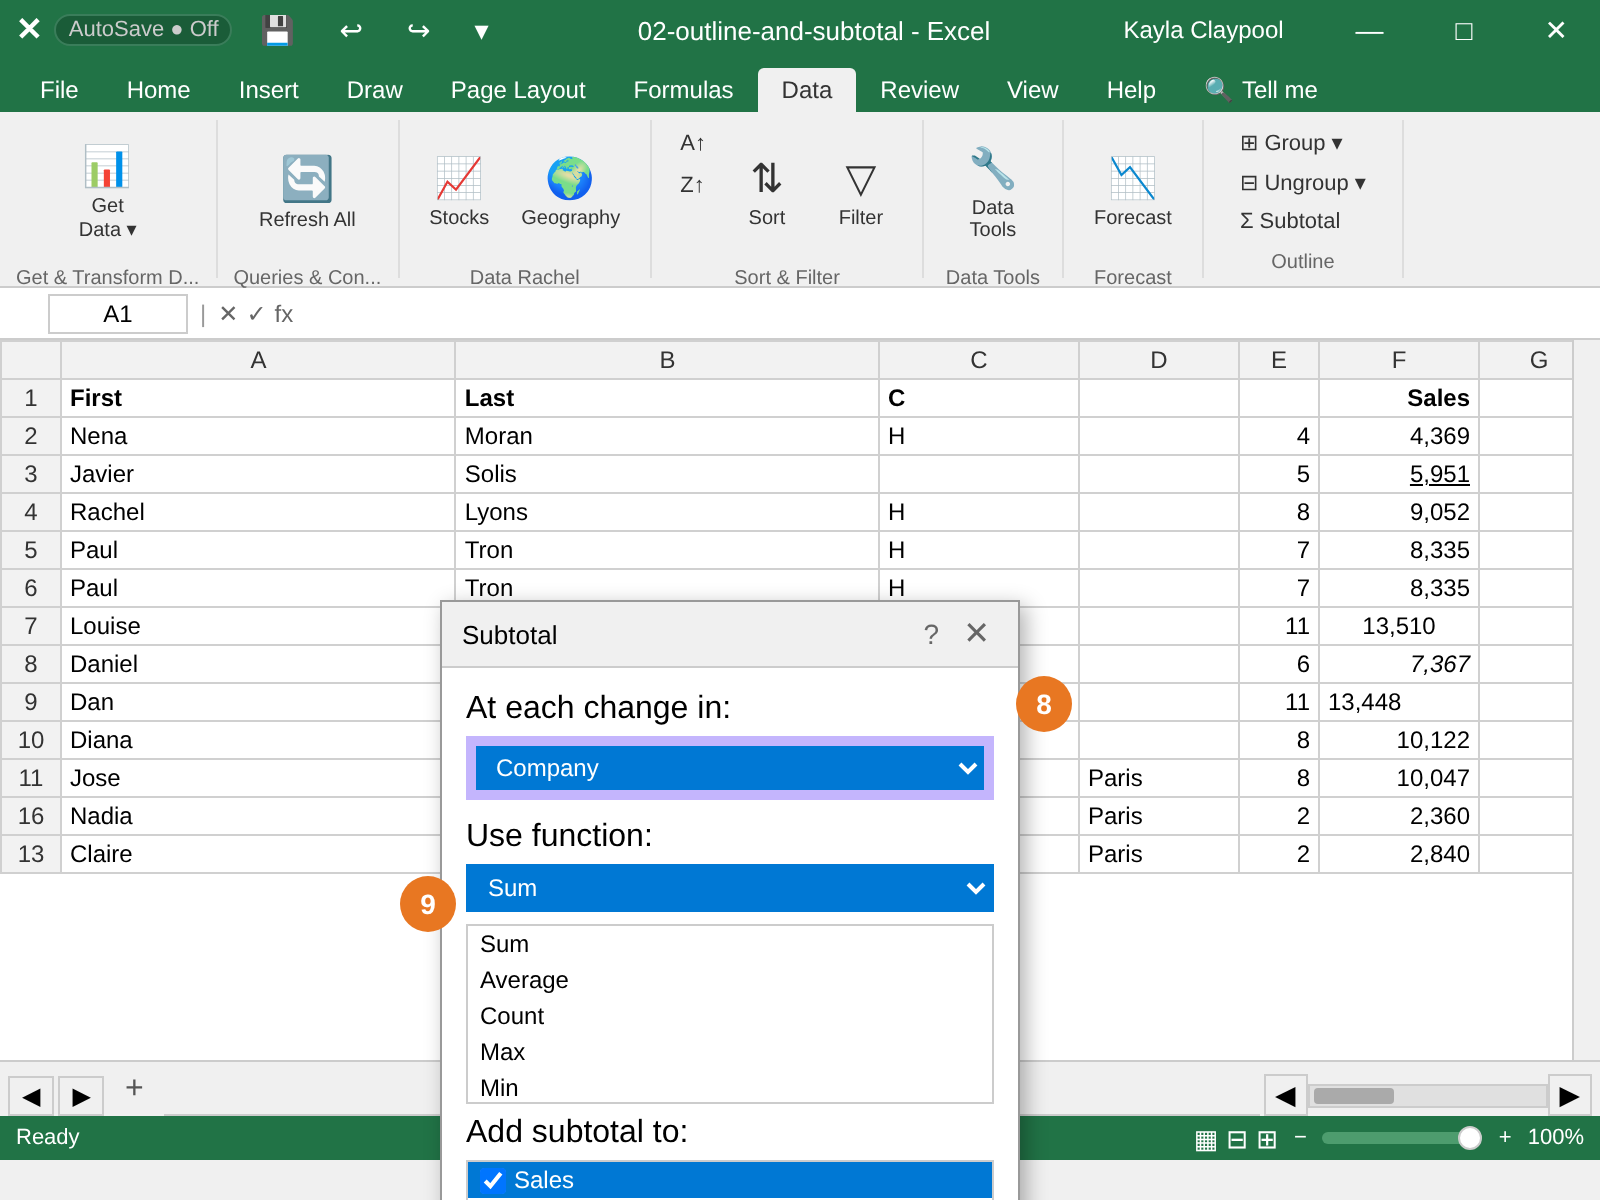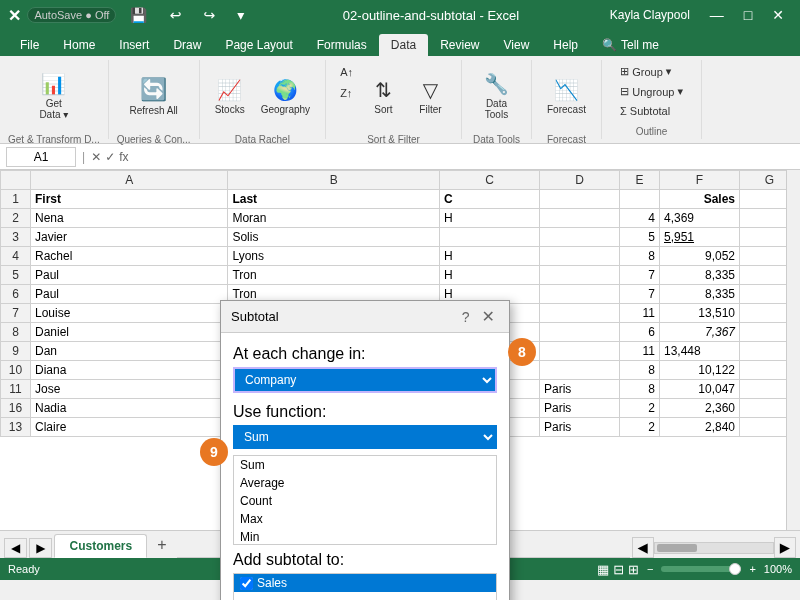--- a/index.html
+++ b/index.html
@@ -11,21 +11,21 @@
       color: white;
       height: 30px;
       display: flex;
       align-items: center;
       justify-content: space-between;
       padding: 0 8px;
       font-size: 12px;
     }
     .title-bar-left { display: flex; align-items: center; gap: 6px; }
     .title-bar-center { flex: 1; text-align: center; font-size: 13px; }
-    .title-bar-right { display: flex; align-items: center; gap: 4px; }
+    .title-bar-right { display: flex; align-items: center; gap: 20px; }
     .title-bar-btn { color: white; background: none; border: none; cursor: pointer; padding: 2px 8px; font-size: 14px; }
     .autosave-toggle { background: #1a5c38; border: 1px solid #3a7d5a; border-radius: 10px; padding: 1px 6px; font-size: 11px; color: #ccc; }
 
     
     .ribbon-tabs {
       background: #217346;
       display: flex;
       padding: 0 8px;
       height: 26px;
       align-items: flex-end;
@@ -93,21 +93,21 @@
     }
     .ribbon-small-group { display: flex; flex-direction: column; gap: 1px; }
 
     
     .formula-bar {
       background: white;
       border-bottom: 1px solid #ccc;
       height: 26px;
       display: flex;
       align-items: center;
-      padding: 0 6px;
+      padding: 0 24px;
       gap: 6px;
     }
     .name-box {
       width: 70px;
       border: 1px solid #ccc;
       padding: 2px 4px;
       font-size: 12px;
       text-align: center;
     }
     .formula-divider { color: #999; }
@@ -444,31 +444,31 @@
               <td style="font-weight: bold; text-align: right;">Sales</td>
               <td style="font-weight: bold;"></td>
             </tr>
             <tr>
               <th class="row-num">2</th>
               <td>Nena</td>
               <td>Moran</td>
               <td>H</td>
               <td></td>
               <td style="text-align: right;">4</td>
-              <td style="">4,369</td>
+              <td style="text-align: right;">4,369</td>
               <td></td>
             </tr>
             <tr>
               <th class="row-num">3</th>
               <td>Javier</td>
               <td>Solis</td>
               <td></td>
               <td></td>
               <td style="text-align: right;">5</td>
-              <td style="text-align: left; text-decoration: underline;">5,951</td>
+              <td style="text-align: right; text-decoration: underline;">5,951</td>
               <td></td>
             </tr>
             <tr>
               <th class="row-num">4</th>
               <td>Rachel</td>
               <td>Lyons</td>
               <td>H</td>
               <td></td>
               <td style="text-align: right;">8</td>
               <td style="text-align: right;">9,052</td>
@@ -494,21 +494,21 @@
               <td style="text-align: right;">8,335</td>
               <td></td>
             </tr>
             <tr>
               <th class="row-num">7</th>
               <td>Louise</td>
               <td>Simon</td>
               <td></td>
               <td></td>
               <td style="text-align: right;">11</td>
-              <td style="text-align: right;">13,510</td>
+              <td style="text-align: center;">13,510</td>
               <td></td>
             </tr>
             <tr>
               <th class="row-num">8</th>
               <td>Daniel</td>
               <td>Ruiz</td>
               <td></td>
               <td></td>
               <td style="text-align: right;">6</td>
               <td style="text-align: right; font-style: italic;">7,367</td>
@@ -569,21 +569,20 @@
     </div>
   </div>
 
   <div class="scrollbar-v" style="position:absolute;right:0;top:0;height:360px;"></div>
 
   <div class="sheet-tabs" style="position:relative;z-index:1;">
     <div style="display:flex;align-items:center;gap:2px;">
       <button style="background:none;border:1px solid #ccc;padding:2px 6px;cursor:pointer;font-size:12px;">◀</button>
       <button style="background:none;border:1px solid #ccc;padding:2px 6px;cursor:pointer;font-size:12px;">▶</button>
     </div>
-    <div class="sheet-tab active">Customers</div>
     <div class="sheet-add">+</div>
     <div style="flex:1;border-bottom:1px solid #ccc;"></div>
 
     <div style="display:flex;align-items:center;margin-left:auto;">
       <button style="background:none;border:1px solid #ccc;padding:2px 5px;cursor:pointer;">◀</button>
       <div style="width:120px;height:12px;background:#e0e0e0;border:1px solid #ccc;display:flex;align-items:center;padding:0 2px;">
         <div style="width:40px;height:8px;background:#aaa;border-radius:2px;"></div>
       </div>
       <button style="background:none;border:1px solid #ccc;padding:2px 5px;cursor:pointer;">▶</button>
     </div>
@@ -616,21 +615,21 @@
       <div class="dialog-title-bar">
         <span>Subtotal</span>
         <div style="display:flex;gap:8px;align-items:center;">
           <span class="dialog-help">?</span>
           <button class="dialog-close">✕</button>
         </div>
       </div>
       <div class="dialog-body">
         <div class="dialog-label">At each change in:</div>
         <div style="position:relative;margin-bottom:10px;">
-          <select style="width:100%;padding:3px 6px;border:2px solid #c4b5fd;background:#0078d4;color:white;font-size:12px;cursor:pointer;">
+          <select style="width:100%;padding:3px 6px;border:5px solid #c4b5fd;background:#0078d4;color:white;font-size:12px;cursor:pointer;">
             <option>Company</option>
           </select>
         </div>
 
         <div class="dialog-label">Use function:</div>
         <div style="position:relative;margin-bottom:6px;">
           <select style="width:100%;padding:3px 6px;border:1px solid #0078d4;background:#0078d4;color:white;font-size:12px;cursor:pointer;">
             <option>Sum</option>
           </select>
         </div>

